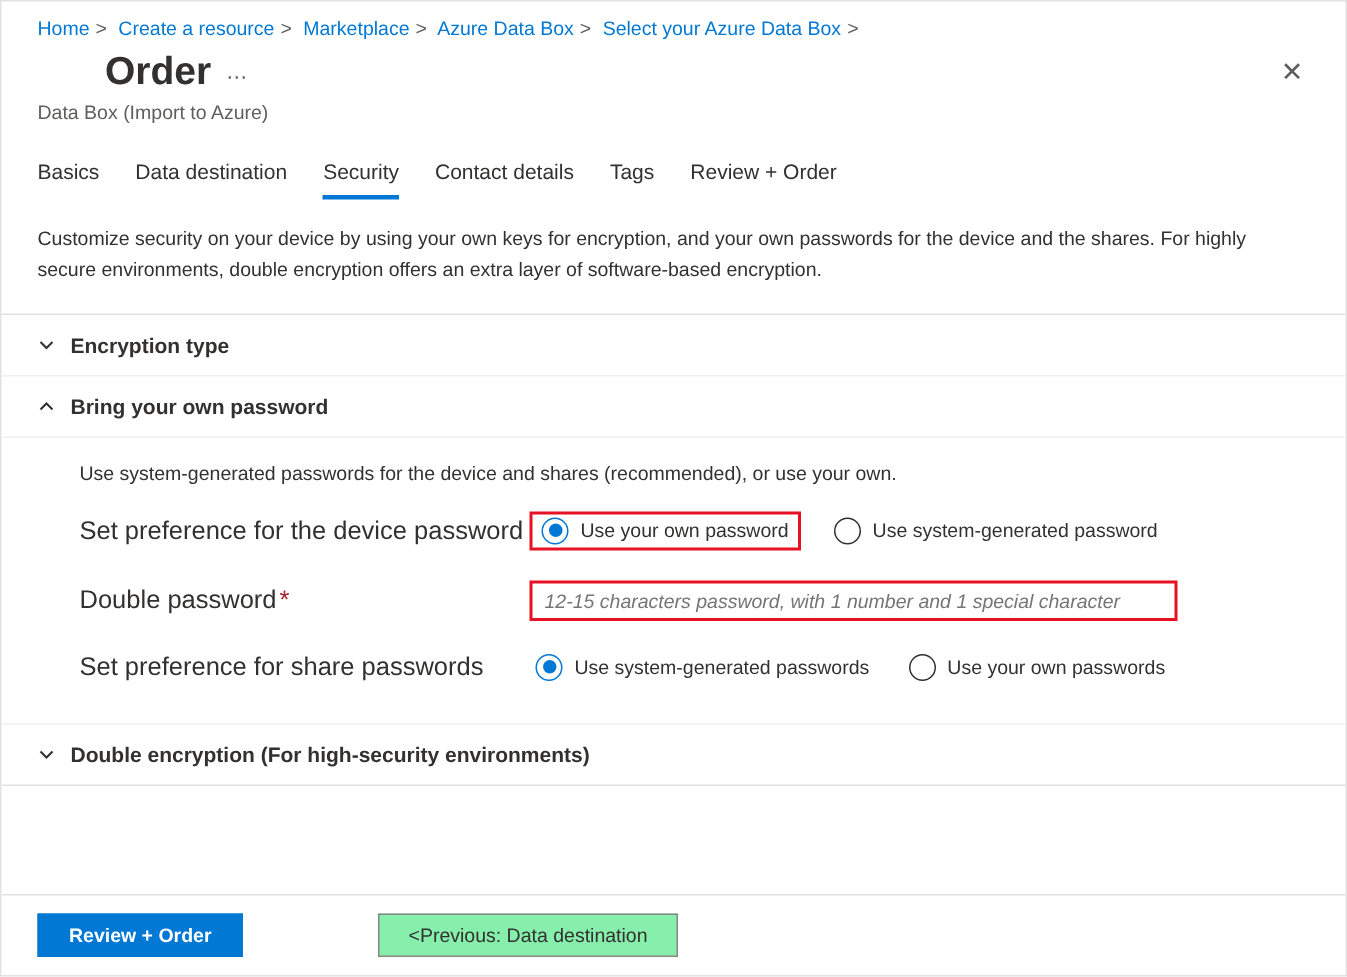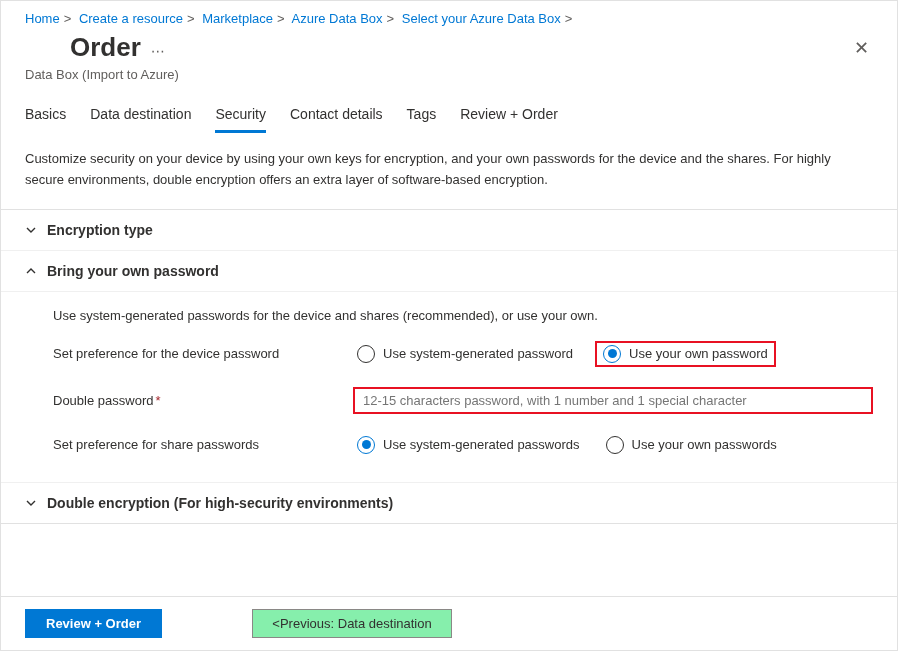--- a/index.html
+++ b/index.html
@@ -73,41 +73,42 @@
   .hint { font-size: 13px; color: #323130; margin: 10px 0 18px; }
   .form-row {
     display: flex;
     align-items: center;
     margin-bottom: 20px;
   }
   .form-row.last { margin-bottom: 6px; }
   .form-label {
     width: 300px;
     flex: 0 0 300px;
-    font-size: 13px;
+    font-size: 17px;
     color: #323130;
   }
   .required { color: #a4262c; margin-left: 2px; }
   .radio-group { display: flex; align-items: center; gap: 18px; }
   .radio-option { display: inline-flex; align-items: center; gap: 8px; cursor: pointer; padding: 2px 4px;}
   .radio-circle {
     width: 18px; height: 18px; border-radius: 50%;
     border: 1.5px solid #323130;
     display: inline-flex; align-items:center; justify-content:center;
     flex-shrink: 0;
   }
   .radio-circle.selected { border-color: #0078d4; }
   .radio-dot { width: 9px; height: 9px; border-radius:50%; background:#0078d4; }
   .highlight-red { border: 2px solid #e81123; padding: 2px 6px; }
   .device-pw-input {
-    width: 520px;
+    width: 432px;
     padding: 4px 8px;
     font-size: 13px;
     border: 2px solid #e81123;
     color: #605e5c;
+    font-style: italic;
     background: #fff;
     font-family: inherit;
   }
   .footer {
     position: absolute;
     bottom: 0; left: 0; right: 0;
     border-top: 1px solid #e1e1e1;
     padding: 12px 24px;
     display: flex;
     gap: 10px;
@@ -175,29 +176,29 @@
       </svg>
     </span>
   <span>Bring your own password</span>
 </div>
 <div class="section-body">
   <div class="hint">Use system-generated passwords for the device and shares (recommended), or use your own.</div>
 
   <div class="form-row">
     <div class="form-label">Set preference for the device password</div>
     <div class="radio-group">
-      <label class="radio-option">
-        <span class="radio-circle"></span>
-        <span>Use system-generated password</span>
-      </label>
       <label class="radio-option highlight-red">
         <span class="radio-circle selected">
             <span class="radio-dot"></span>
           </span>
         <span>Use your own password</span>
+      </label>
+      <label class="radio-option">
+        <span class="radio-circle"></span>
+        <span>Use system-generated password</span>
       </label>
     </div>
   </div>
 
   <div class="form-row">
     <div class="form-label">
       <span>Double password</span><span class="required">*</span>
     </div>
     <input class="device-pw-input" type="text" placeholder="12-15 characters password, with 1 number and 1 special character" style="">
   </div>

